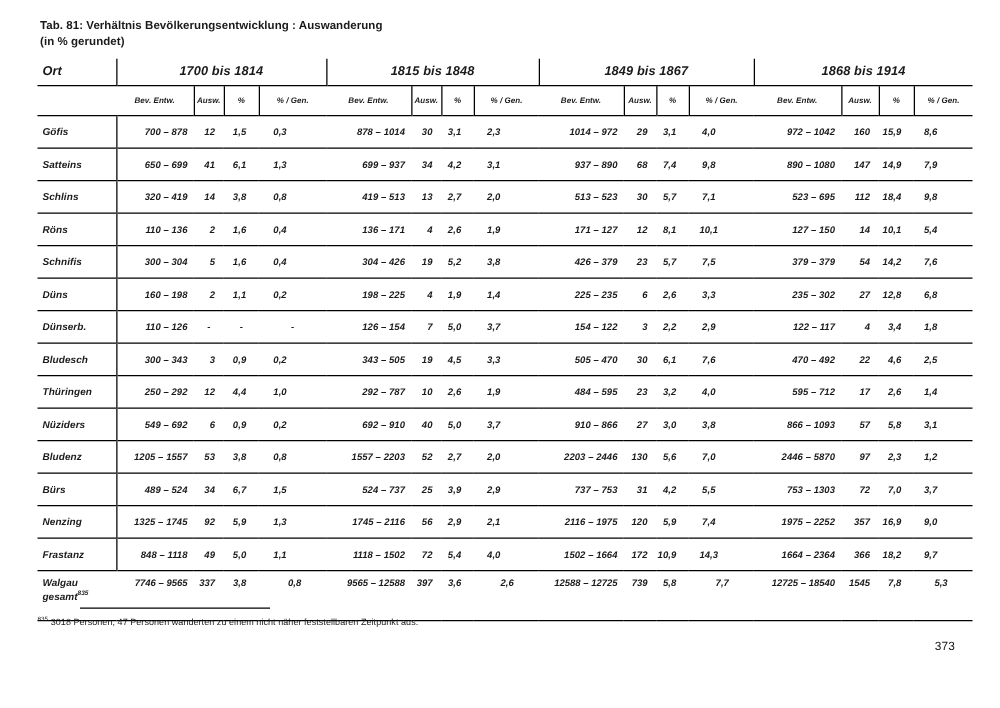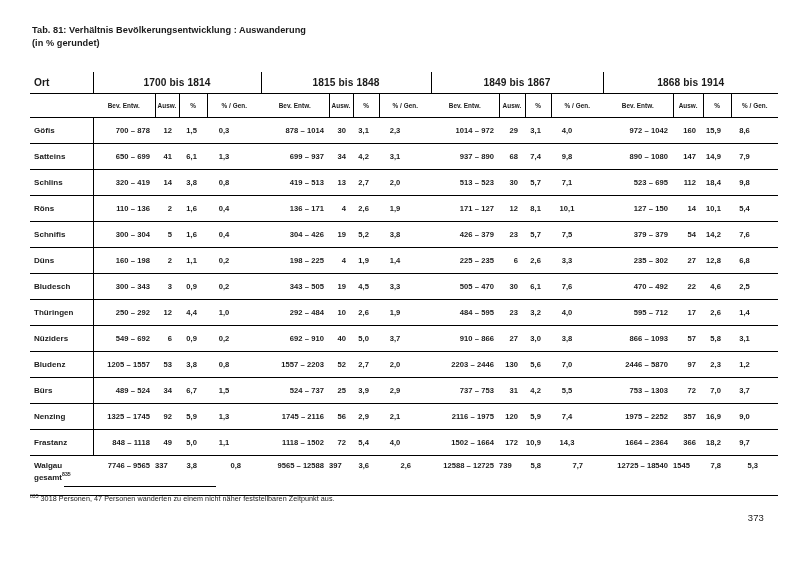--- a/index.html
+++ b/index.html
@@ -13,39 +13,40 @@
     font-family: "Liberation Sans", sans-serif;
     color: #1a1a1a;
     position: relative;
     overflow: hidden;
   }
   .page {
     position: relative;
     width: 800px;
     height: 406px;
     box-sizing: border-box;
-    padding: 24px 22px 0 30px;
+    padding: 14px 22px 0 30px;
   }
 
   
   .caption {
     font-size: 9.2px;
     font-weight: bold;
     line-height: 1.45;
     letter-spacing: 0.05px;
     margin: 0 0 0 2px;
   }
   .caption-line2 { display: block; }
 
   
   table.tbl {
     border-collapse: collapse;
     width: 748px;
-    margin-top: 21px;
+    margin-top: 6px;
     table-layout: fixed;
+    font-style: italic;
   }
   table.tbl td, table.tbl th {
     padding: 0;
     vertical-align: middle;
     font-weight: bold;
   }
 
   
   .grouphdr td {
     font-size: 10.2px;
@@ -103,21 +104,21 @@
     vertical-align: top;
     padding-top: 5px;
   }
   tr.totals td.place {
     text-align: left;
     padding-left: 4px;
     font-size: 8px;
     line-height: 1.25;
   }
   tr.totals td.range  { text-align: right; padding-right: 5px; }
-  tr.totals td.ausw   { padding-right: 7px; }
+  tr.totals td.ausw   { text-align: right; padding-right: 7px; }
   tr.totals td.pct    { text-align: right; padding-right: 10px; }
   tr.totals td.pgen   { text-align: right; padding-right: 20px; }
 
   .small-val { font-size: 6.4px; }
 
   sup.fn {
     font-size: 5.2px;
     vertical-align: super;
     font-weight: bold;
   }
@@ -332,20 +333,39 @@
           <td class="range">225 – 235</td>
           <td class="ausw">6</td>
           <td class="pct">2,6</td>
           <td class="pgen">3,3</td>
           <td class="range">235 – 302</td>
           <td class="ausw">27</td>
           <td class="pct">12,8</td>
           <td class="pgen">6,8</td>
         </tr>
         <tr class="drow">
+          <td class="place">Dünserb.</td>
+          <td class="range vline">110 – 126</td>
+          <td class="dash">-</td>
+          <td class="dash">-</td>
+          <td class="dash">-</td>
+          <td class="range">126 – 154</td>
+          <td class="ausw">7</td>
+          <td class="pct">5,0</td>
+          <td class="pgen">3,7</td>
+          <td class="range">154 – 122</td>
+          <td class="ausw">3</td>
+          <td class="pct">2,2</td>
+          <td class="pgen">2,9</td>
+          <td class="range">122 – 117</td>
+          <td class="ausw">4</td>
+          <td class="pct">3,4</td>
+          <td class="pgen">1,8</td>
+        </tr>
+        <tr class="drow">
           <td class="place">Bludesch</td>
           <td class="range vline">300 – 343</td>
           <td class="ausw">3</td>
           <td class="pct">0,9</td>
           <td class="pgen">0,2</td>
           <td class="range">343 – 505</td>
           <td class="ausw">19</td>
           <td class="pct">4,5</td>
           <td class="pgen">3,3</td>
           <td class="range">505 – 470</td>
@@ -356,21 +376,21 @@
           <td class="ausw">22</td>
           <td class="pct">4,6</td>
           <td class="pgen">2,5</td>
         </tr>
         <tr class="drow">
           <td class="place">Thüringen</td>
           <td class="range vline">250 – 292</td>
           <td class="ausw">12</td>
           <td class="pct">4,4</td>
           <td class="pgen">1,0</td>
-          <td class="range">292 – 484</td>
+          <td class="range">292 – 787</td>
           <td class="ausw">10</td>
           <td class="pct">2,6</td>
           <td class="pgen">1,9</td>
           <td class="range">484 – 595</td>
           <td class="ausw">23</td>
           <td class="pct">3,2</td>
           <td class="pgen">4,0</td>
           <td class="range">595 – 712</td>
           <td class="ausw">17</td>
           <td class="pct">2,6</td>

